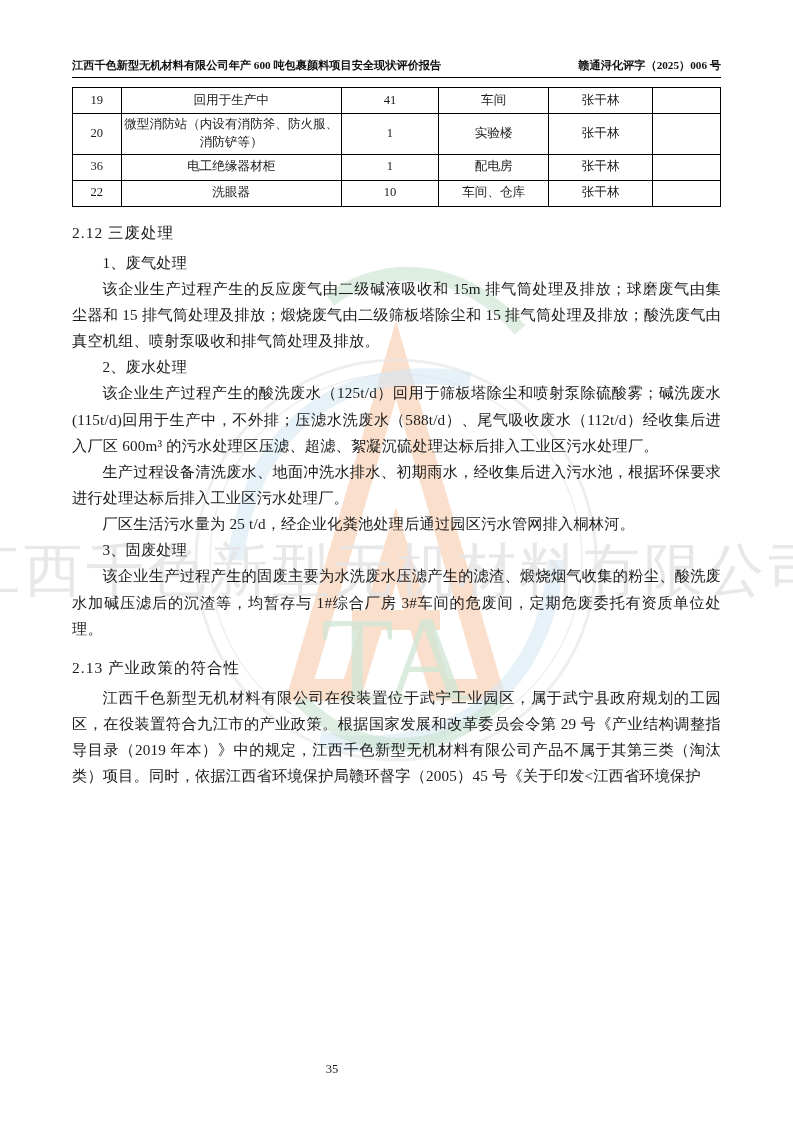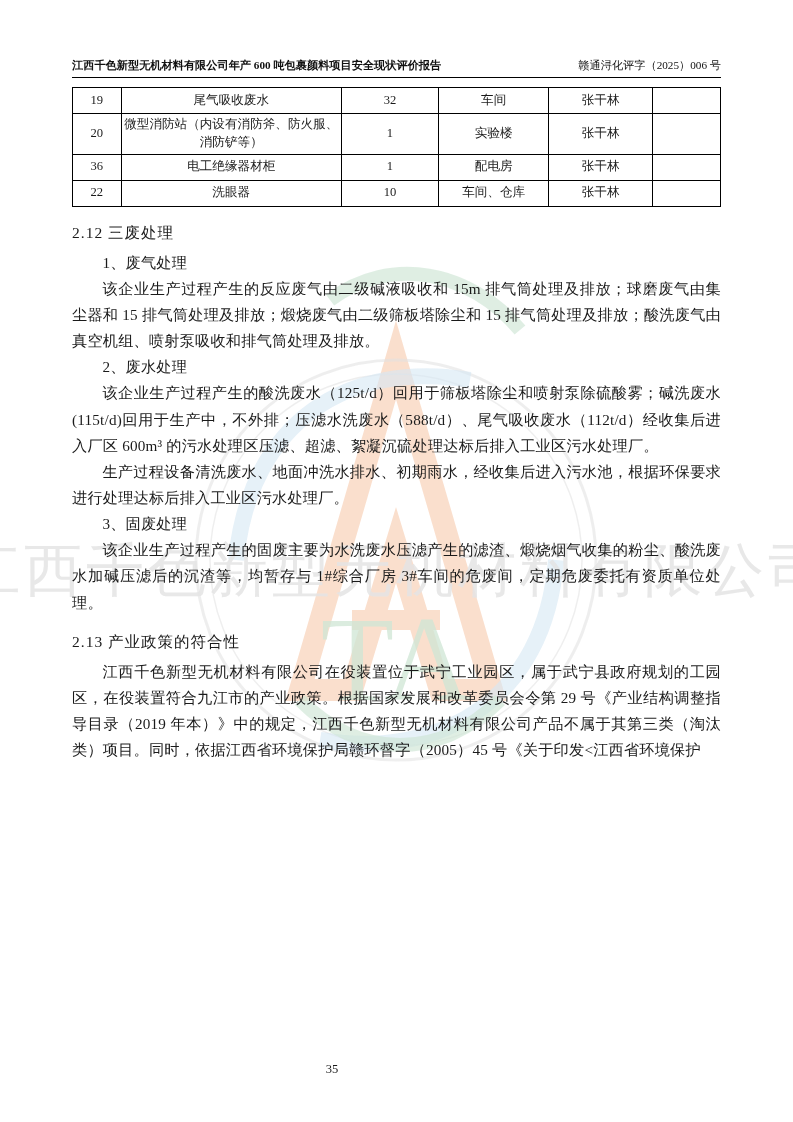--- a/index.html
+++ b/index.html
@@ -42,21 +42,21 @@
     align-items: flex-end;
     font-size: 11.2px;
     font-family: "Liberation Serif", serif;
     color: #111;
     padding-bottom: 4px;
     border-bottom: 1.2px solid #000;
     letter-spacing: 0px;
     z-index: 10;
   }
   .header .h-left { font-weight: bold; }
-  .header .h-right { font-weight: normal; white-space: nowrap; }
+  .header .h-right { font-weight: bold; white-space: nowrap; }
 
   
   table.doc-table {
     margin-top: 9px;
     border-collapse: collapse;
     width: 100%;
     font-size: 12.6px;
     position: relative;
     z-index: 10;
   }
@@ -145,22 +145,22 @@
 
   <div class="header">
     <div class="h-left">江西千色新型无机材料有限公司年产 600 吨包裹颜料项目安全现状评价报告</div>
     <div class="h-right">赣通浔化评字（2025）006 号</div>
   </div>
 
   <table class="doc-table">
     <tbody>
       <tr>
         <td class="c-no">19</td>
-        <td class="c-name">尾气吸收废水</td>
-        <td class="c-qty">32</td>
+        <td class="c-name">回用于生产中</td>
+        <td class="c-qty">41</td>
         <td class="c-place">车间</td>
         <td class="c-person">张干林</td>
         <td class="c-remark"></td>
       </tr>
       <tr>
         <td class="c-no">20</td>
         <td class="c-name two-line">微型消防站（内设有消防斧、防火服、消防铲等）</td>
         <td class="c-qty">1</td>
         <td class="c-place">实验楼</td>
         <td class="c-person">张干林</td>
@@ -186,20 +186,21 @@
   </table>
 
   <h2 class="sec">2.12 三废处理</h2>
 
   <p class="body listitem">1、废气处理</p>
   <p class="body indent2">该企业生产过程产生的反应废气由二级碱液吸收和 15m 排气筒处理及排放；球磨废气由集尘器和 15 排气筒处理及排放；煅烧废气由二级筛板塔除尘和 15 排气筒处理及排放；酸洗废气由真空机组、喷射泵吸收和排气筒处理及排放。</p>
 
   <p class="body listitem">2、废水处理</p>
   <p class="body indent2">该企业生产过程产生的酸洗废水（125t/d）回用于筛板塔除尘和喷射泵除硫酸雾；碱洗废水(115t/d)回用于生产中，不外排；压滤水洗废水（588t/d）、尾气吸收废水（112t/d）经收集后进入厂区 600m³ 的污水处理区压滤、超滤、絮凝沉硫处理达标后排入工业区污水处理厂。</p>
   <p class="body indent2">生产过程设备清洗废水、地面冲洗水排水、初期雨水，经收集后进入污水池，根据环保要求进行处理达标后排入工业区污水处理厂。</p>
+  <p class="body indent2">厂区生活污水量为 25 t/d，经企业化粪池处理后通过园区污水管网排入桐林河。</p>
 
   <p class="body listitem">3、固废处理</p>
   <p class="body indent2">该企业生产过程产生的固废主要为水洗废水压滤产生的滤渣、煅烧烟气收集的粉尘、酸洗废水加碱压滤后的沉渣等，均暂存与 1#综合厂房 3#车间的危废间，定期危废委托有资质单位处理。</p>
 
   <h2 class="sec">2.13 产业政策的符合性</h2>
   <p class="body indent2">江西千色新型无机材料有限公司在役装置位于武宁工业园区，属于武宁县政府规划的工园区，在役装置符合九江市的产业政策。根据国家发展和改革委员会令第 29 号《产业结构调整指导目录（2019 年本）》中的规定，江西千色新型无机材料有限公司产品不属于其第三类（淘汰类）项目。同时，依据江西省环境保护局赣环督字（2005）45 号《关于印发&lt;江西省环境保护</p>
 
 </div>
 
 <div class="footer-page">35</div>

